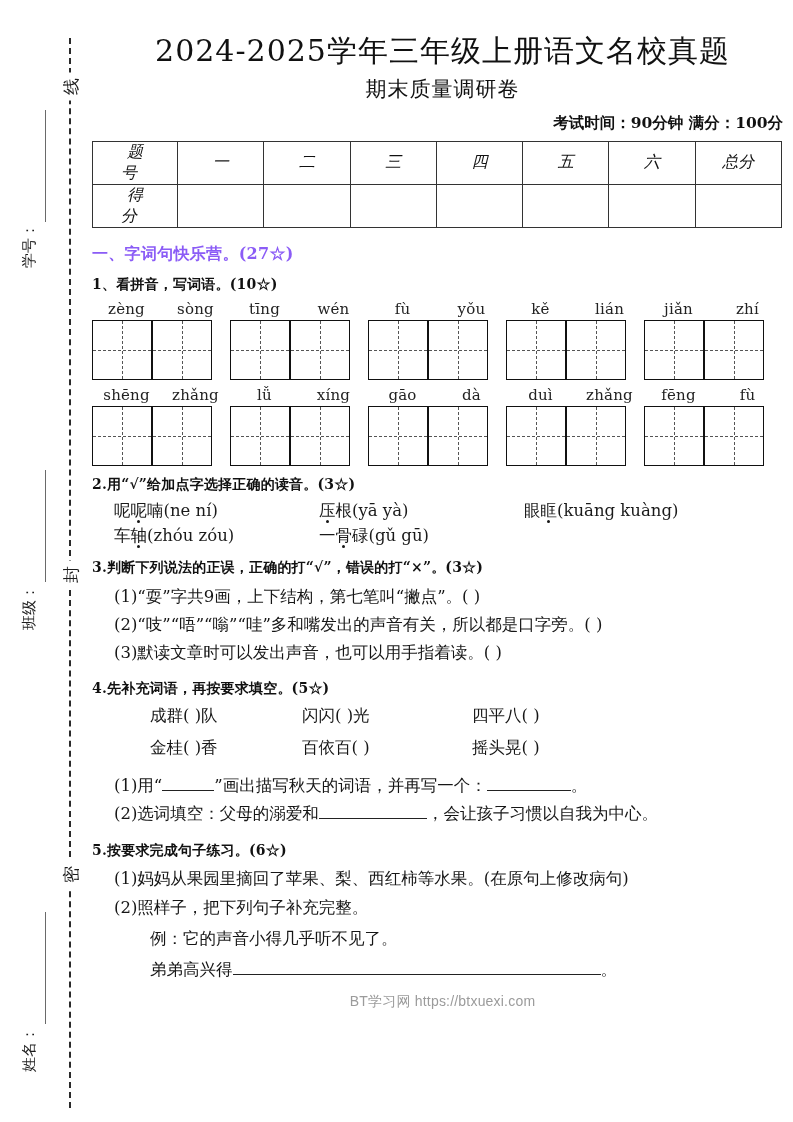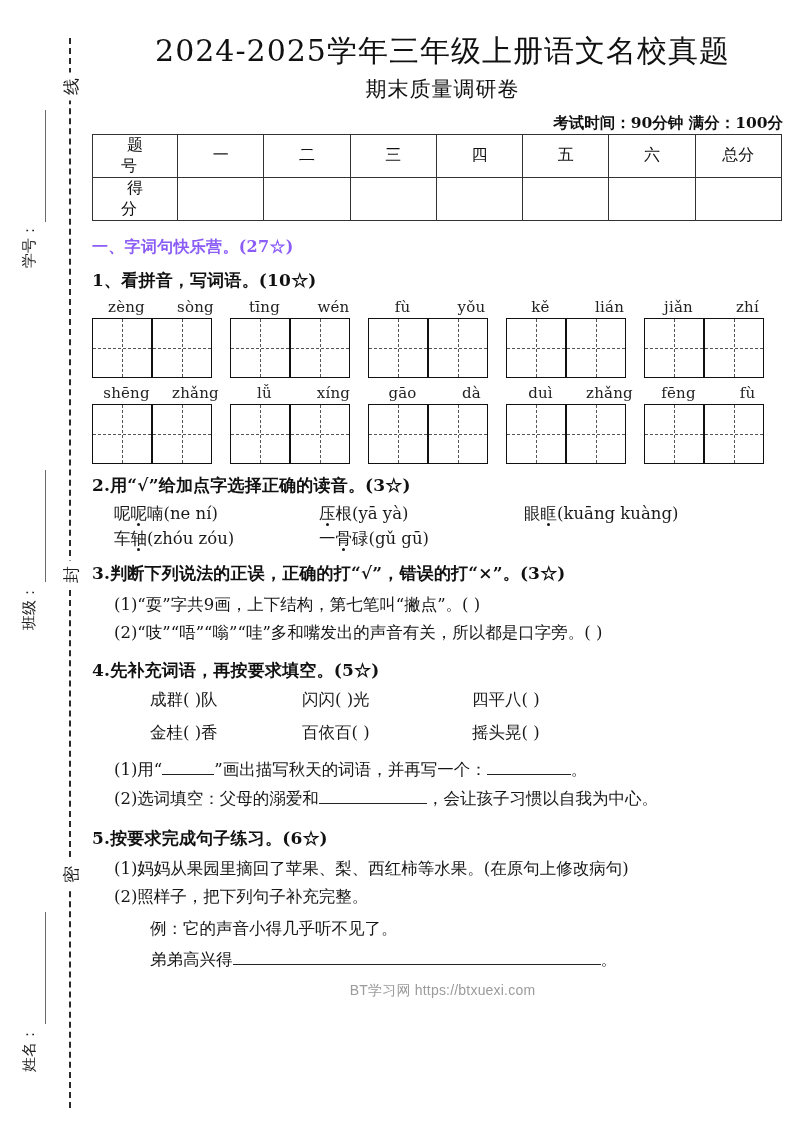--- a/index.html
+++ b/index.html
@@ -95,23 +95,25 @@
     padding-right: 10px;
     text-align: right;
     font-size: 15.5px;
     font-weight: bold;
     font-family: "DejaVu Serif", "Liberation Serif", serif;
     color: #111;
   }
 
   
   table.score-table {
+    margin-top: 7px;
     width: 690px;
     border-collapse: collapse;
     table-layout: fixed;
+    font-style: italic;
   }
   table.score-table td {
     border: 1px solid #333;
     height: 25px;
     text-align: center;
     font-size: 16px;
     font-family: "DejaVu Serif", "Liberation Serif", serif;
     color: #111;
     padding: 0;
   }
@@ -124,21 +126,21 @@
   
   .sec-head {
     font-size: 16px;
     font-weight: bold;
     font-family: "DejaVu Serif", "Liberation Serif", serif;
     color: #8b5cf6;
     margin-top: 16px;
     letter-spacing: 0.3px;
   }
   .q-head {
-    font-size: 17px;
+    font-size: 14px;
     font-weight: bold;
     font-family: "DejaVu Serif", "Liberation Serif", serif;
     color: #111;
     margin-top: 11px;
     letter-spacing: 0.2px;
   }
 
   
   .pin-row {
     display: flex;
@@ -386,20 +388,21 @@
     </div>
 
     <div class="choice-row" style="padding-left:22px;">
       <span class="choice-item" style="width:205px;"><span>车</span><span class="dotted">轴</span><span>(zhóu  zóu)</span></span>
       <span class="choice-item"><span>一</span><span class="dotted">骨</span><span>碌</span><span>(gǔ   gū)</span></span>
     </div>
 
     <div class="q-head" style="margin-top:12px;">3.判断下列说法的正误，正确的打“√”，错误的打“×”。(3☆)</div>
     <div class="line indent1" style="margin-top:6px;">(1)“耍”字共9画，上下结构，第七笔叫“撇点”。(     )</div>
     <div class="line indent1">(2)“吱”“唔”“嗡”“哇”多和嘴发出的声音有关，所以都是口字旁。(   )</div>
+    <div class="line indent1">(3)默读文章时可以发出声音，也可以用手指着读。(     )</div>
 
     <div class="q-head" style="margin-top:12px;">4.先补充词语，再按要求填空。(5☆)</div>
     <div class="idiom-row">
       <span class="line" style="width:152px;">成群(    )队</span>
       <span class="line" style="width:170px;">闪闪(    )光</span>
       <span class="line">四平八(    )</span>
     </div>
     <div class="idiom-row">
       <span class="line" style="width:152px;">金桂(    )香</span>
       <span class="line" style="width:170px;">百依百(    )</span>

